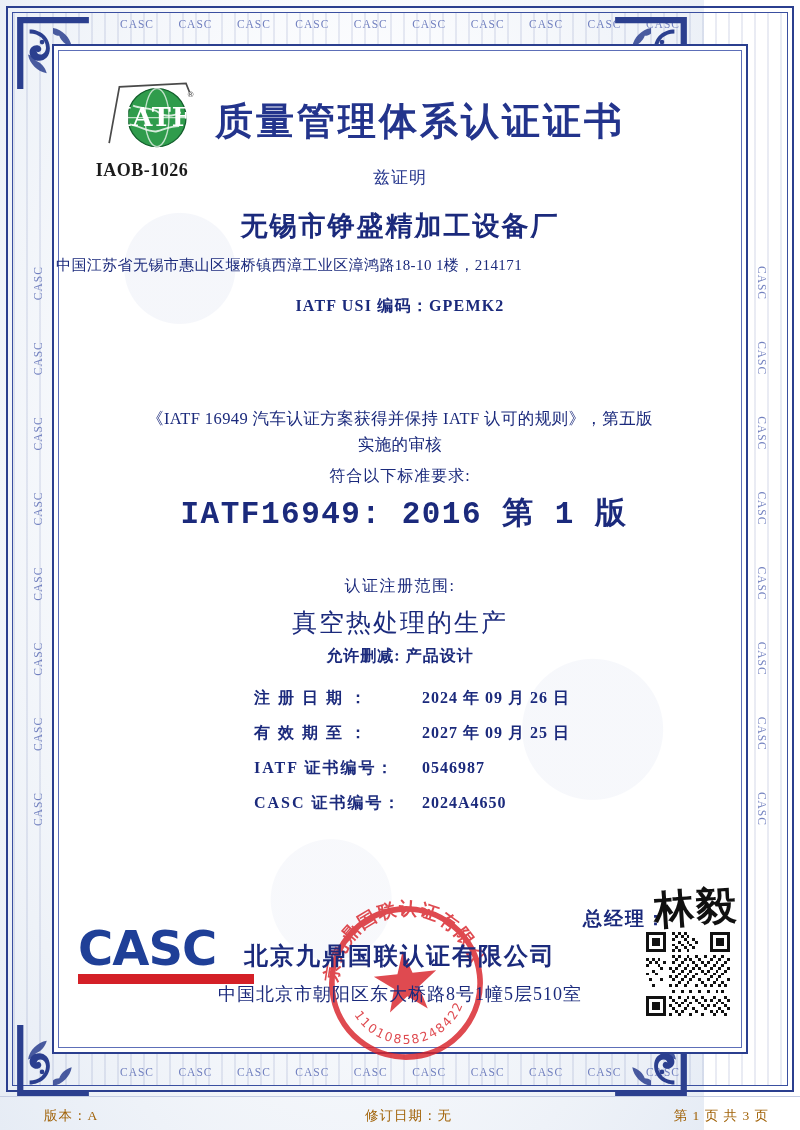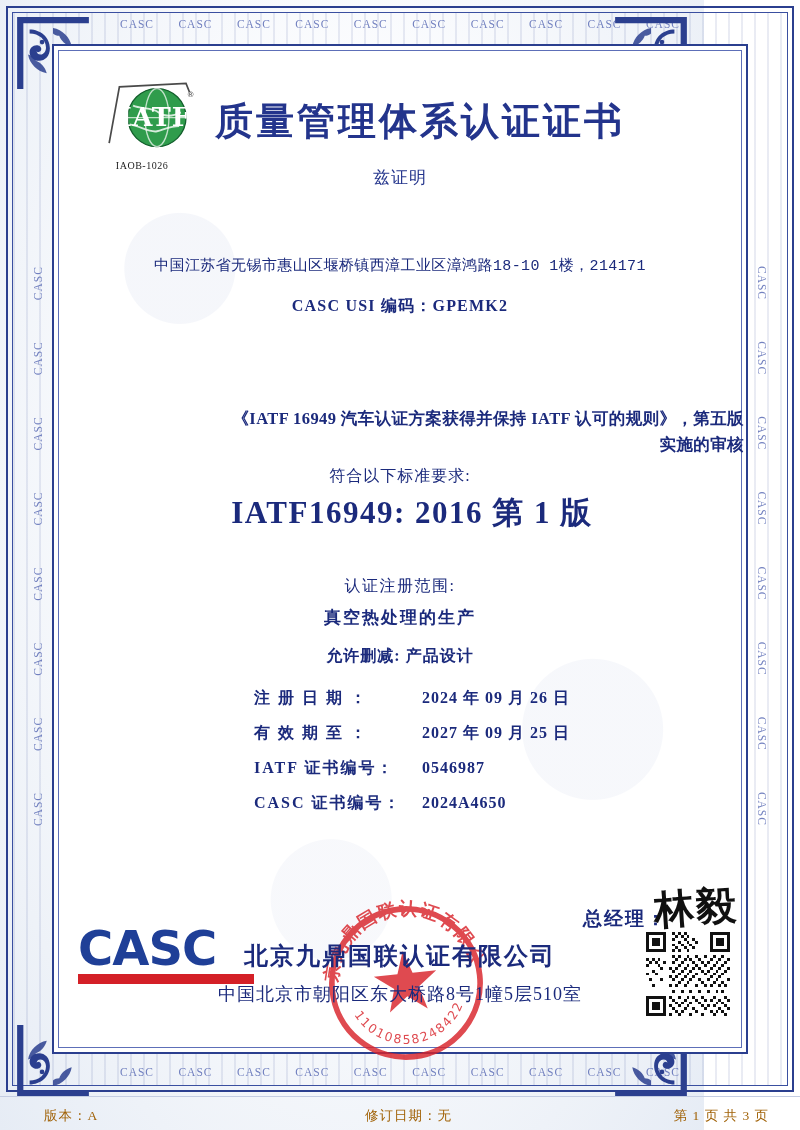--- a/index.html
+++ b/index.html
@@ -110,24 +110,25 @@
     left: 26px; top: 32px;
     width: 120px; text-align: center;
   }
   .iatf-logo .globe {
     width: 92px; height: 78px;
     margin: 0 auto;
     position: relative;
   }
   .iaob-code {
     font-family: "Liberation Serif", serif;
-    font-size: 10px;
+    font-size: 18px;
     color: #1b1b1b;
     letter-spacing: .5px;
     margin-top: 2px;
+    font-weight: bold;
   }
 
   .title {
     position: absolute;
     left: 0; top: 48px;
     width: 688px;
     text-align: center;
     font-family: "DejaVu Serif", "Liberation Serif", serif;
     font-weight: bold;
     font-size: 38px;
@@ -155,25 +156,23 @@
     font-weight: bold;
     font-size: 27px;
     letter-spacing: 2px;
     color: #1b2a7c;
   }
 
   .address {
     position: absolute;
     left: 0; top: 208px;
     width: 688px;
-    text-align: center;
     font-size: 15px;
     letter-spacing: .4px;
     color: #1b2a7c;
-    font-family: Liberation Mono, monospace;
   }
 
   .usi {
     position: absolute;
     left: 0; top: 248px;
     width: 688px;
     text-align: center;
     font-size: 16px;
     letter-spacing: 1.2px;
     color: #1b2a7c;
@@ -186,63 +185,64 @@
     width: 688px;
     text-align: center;
     font-size: 16px;
     letter-spacing: 1px;
     color: #1b2a7c;
   }
   .rule-line {
     position: absolute;
     left: 0; top: 358px;
     width: 688px;
-    text-align: right;
+    text-align: center;
     font-size: 16.5px;
-    font-weight: bold;
+    font-weight: normal;
     line-height: 26px;
     letter-spacing: .4px;
     color: #1b2a7c;
   }
   .conform-line {
     position: absolute;
     left: 0; top: 418px;
     width: 688px;
     text-align: center;
     font-size: 16px;
     letter-spacing: 1px;
     color: #1b2a7c;
   }
   .standard {
     position: absolute;
-    left: 12px; top: 444px;
+    left: 4px; top: 444px;
     width: 688px;
     text-align: center;
     font-size: 31px;
     font-weight: bold;
     letter-spacing: 1.5px;
     color: #1b2a7c;
+    font-family: Liberation Mono, monospace;
   }
 
   .scope-label {
     position: absolute;
     left: 0; top: 528px;
     width: 688px;
     text-align: center;
     font-size: 16px;
     letter-spacing: 1.5px;
     color: #1b2a7c;
   }
   .scope-value {
     position: absolute;
     left: 0; top: 558px;
     width: 688px;
     text-align: center;
-    font-size: 17px;
-    font-weight: bold;
+    font-size: 25px;
+    font-weight: normal;
     letter-spacing: 2px;
     color: #1b2a7c;
   }
   .exclusion {
     position: absolute;
     left: 0; top: 598px;
     width: 688px;
     text-align: center;
     font-size: 16px;
     font-weight: bold;
@@ -488,22 +488,23 @@
             <text x="60" y="54" font-family="DejaVu Serif, serif" font-size="30" font-weight="bold" fill="#ffffff" text-anchor="middle" letter-spacing="1">IATF</text>
             <text x="97" y="20" font-family="DejaVu Sans, sans-serif" font-size="9" fill="#333">®</text>
           </g>
         </svg>
       </div>
       <div class="iaob-code">IAOB-1026</div>
     </div>
 
     <div class="title">质量管理体系认证证书</div>
     <div class="subtitle">兹证明</div>
+    <div class="company">无锡市铮盛精加工设备厂</div>
     <div class="address">中国江苏省无锡市惠山区堰桥镇西漳工业区漳鸿路18-10  1楼，214171</div>
-    <div class="usi">CASC USI 编码：GPEMK2</div>
+    <div class="usi">IATF USI 编码：GPEMK2</div>
 
     <div class="rule-line">
       <div>《IATF 16949 汽车认证方案获得并保持 IATF 认可的规则》，第五版</div>
       <div>实施的审核</div>
     </div>
     <div class="conform-line">符合以下标准要求:</div>
     <div class="standard">IATF16949: 2016 第 1 版</div>
 
     <div class="scope-label">认证注册范围:</div>
     <div class="scope-value">真空热处理的生产</div>

